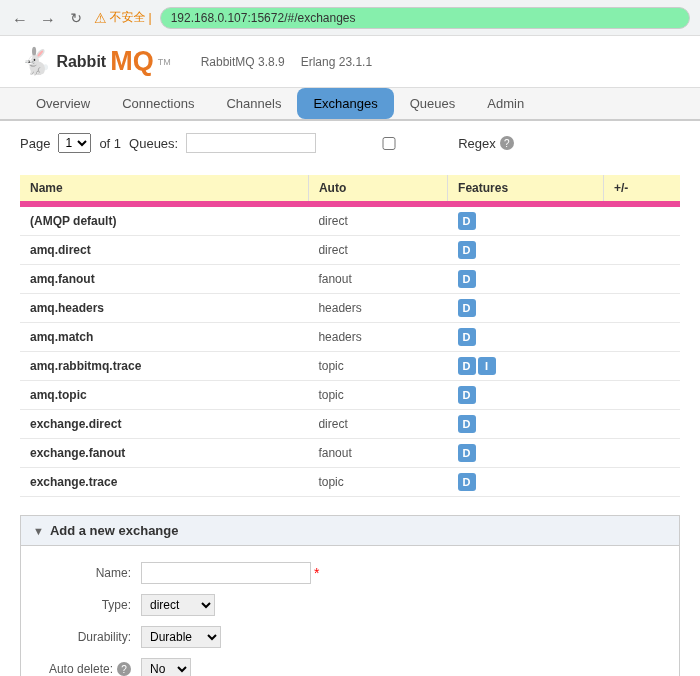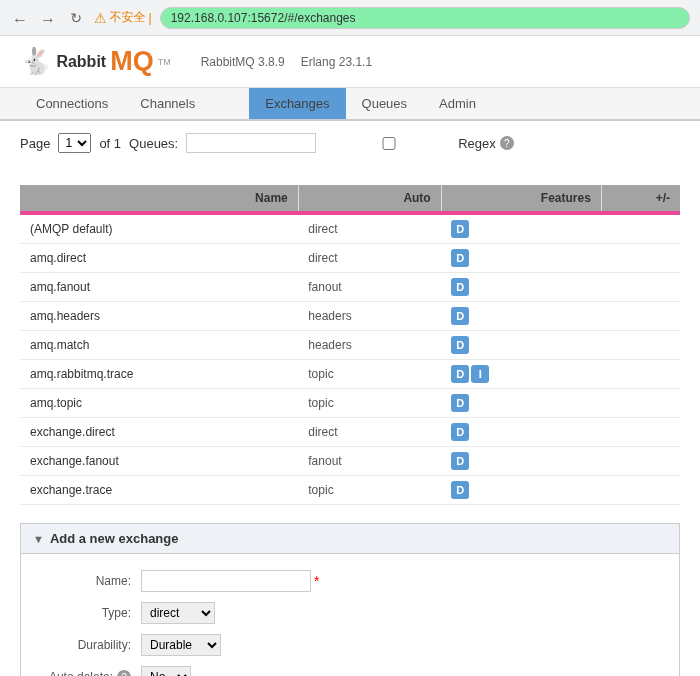--- a/index.html
+++ b/index.html
@@ -21,38 +21,38 @@
     .logo { display: flex; align-items: center; gap: 4px; }
     .logo-rabbit { font-size: 26px; color: #e87722; }
     .logo-text { font-size: 16px; font-weight: bold; color: #333; }
     .logo-mq { font-size: 27px; font-weight: bold; color: #e87722; }
     .logo-tm { font-size: 9px; color: #999; vertical-align: super; }
     .version-info { display: flex; gap: 16px; color: #666; font-size: 12px; margin-left: 10px; }
 
     
     .nav-tabs { background: #f5f5f5; border-bottom: 2px solid #ccc; padding: 0 20px; display: flex; }
     .nav-tab { padding: 8px 16px; cursor: pointer; font-size: 13px; color: #555; border: none; background: none; text-decoration: none; display: inline-block; }
-    .nav-tab.active { background: #5b9bd5; color: #404040; border-radius: 0; margin-left: 38px; }
+    .nav-tab.active { background: #5b9bd5; color: #000000; border-radius: 8px; }
 
     
     .content { padding: 12px 20px; }
 
     
-    .pagination-row { display: flex; align-items: center; gap: 8px; margin-bottom: 32px; font-size: 13px; }
+    .pagination-row { display: flex; align-items: center; gap: 8px; margin-bottom: 22px; font-size: 13px; }
     .pagination-row select { padding: 1px 2px; font-size: 12px; }
     .pagination-row input { padding: 2px 6px; font-size: 12px; border: 1px solid #ccc; width: 130px; }
     .regex-check { display: flex; align-items: center; gap: 4px; }
     .help-icon { display: inline-flex; align-items: center; justify-content: center; width: 14px; height: 14px; background: #999; color: #fff; border-radius: 50%; font-size: 10px; cursor: pointer; }
 
     
     .exchange-table { width: 100%; border-collapse: collapse; margin-bottom: 18px; }
-    .exchange-table th { background: #a3a3a3; padding: 6px 10px; text-align: right; font-weight: bold; font-size: 12px; border-bottom: 4px solid #ec4899; border-right: 1px solid #ddd; }
+    .exchange-table th { background: #fef9c3; padding: 6px 10px; text-align: left; font-weight: bold; font-size: 12px; border-bottom: 6px solid #ec4899; border-right: 1px solid #ddd; }
     .exchange-table th:last-child { border-right: none; }
     .exchange-table td { padding: 5px 10px; border-bottom: 1px solid #e8e8e8; font-size: 12px; }
-    .exchange-table .name-col { font-weight: normal; }
+    .exchange-table .name-col { font-weight: bold; }
     .exchange-table .type-col { color: #555; }
     .badge { display: inline-flex; align-items: center; justify-content: center; width: 18px; height: 18px; border-radius: 3px; font-size: 11px; font-weight: bold; color: #fff; margin-right: 2px; }
     .badge-d { background: #5b9bd5; }
     .badge-i { background: #5b9bd5; }
 
     
     .section-header { display: flex; align-items: center; gap: 6px; background: #eef2f7; padding: 7px 12px; cursor: pointer; border: 1px solid #ccc; margin-bottom: 0; font-size: 13px; font-weight: bold; color: #333; }
     .section-header .arrow { font-size: 11px; color: #666; }
     .section-body { padding: 16px 20px; border: 1px solid #ccc; border-top: none; background: #fff; }
 
@@ -88,20 +88,21 @@
         <span class="logo-mq">MQ</span>
         <sup class="logo-tm">TM</sup>
     </div>
     <div class="version-info">
       <span>RabbitMQ 3.8.9</span>
       <span>Erlang 23.1.1</span>
     </div>
   </div>
 
   <div class="nav-tabs">
+    <a class="nav-tab">Overview</a>
     <a class="nav-tab">Connections</a>
     <a class="nav-tab">Channels</a>
     <a class="nav-tab active">Exchanges</a>
     <a class="nav-tab">Queues</a>
     <a class="nav-tab">Admin</a>
   </div>
 
   <div class="content">
 
     <div class="pagination-row">

